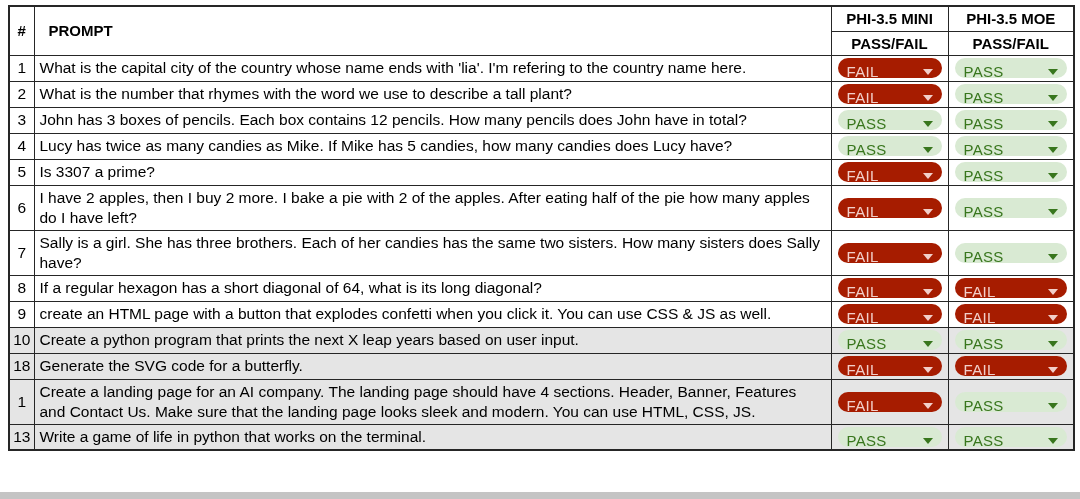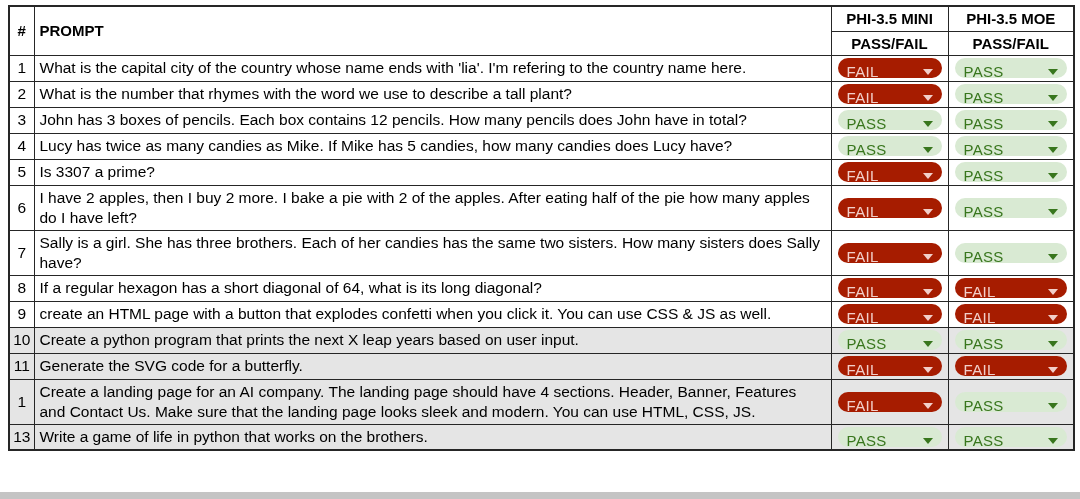--- a/index.html
+++ b/index.html
@@ -27,21 +27,21 @@
   col.c-mini{width:117px;}
   col.c-moe{width:126px;}
   th,td{
     border:1.6px solid var(--grid);
     vertical-align:middle;
     color:#000;
     overflow:hidden;
   }
   th{font-weight:bold;font-size:15px;background:#fff;}
   th.num-h{text-align:center;height:49px;}
-  th.prompt-h{text-align:left;padding-left:5px;}
+  th.prompt-h{text-align:left;padding-left:14px;}
   th.model-h{text-align:center;height:25px;}
   th.sub-h{text-align:center;height:24px;}
   td{font-size:15.5px;height:26px;}
   td.num{text-align:center;padding:0 1px;}
   td.prompt{
     text-align:left;padding:2px 6px 2px 5px;line-height:20px;
     word-wrap:break-word;
   }
   td.result{padding:0 6px;}
   tr.shaded td{background:var(--shaded-row-bg);}
@@ -245,21 +245,21 @@
             </div>
           </td>
           <td class="result">
             <div class="pill pass">
               <span class="pill-label">PASS</span>
               <span class="pill-arrow"></span>
             </div>
           </td>
         </tr>
         <tr class="shaded">
-          <td class="num">11</td>
+          <td class="num">18</td>
           <td class="prompt">Generate the SVG code for a butterfly.</td>
           <td class="result">
             <div class="pill fail">
               <span class="pill-label">FAIL</span>
               <span class="pill-arrow"></span>
             </div>
           </td>
           <td class="result">
             <div class="pill fail">
               <span class="pill-label">FAIL</span>
@@ -278,21 +278,21 @@
           </td>
           <td class="result">
             <div class="pill pass">
               <span class="pill-label">PASS</span>
               <span class="pill-arrow"></span>
             </div>
           </td>
         </tr>
         <tr class="shaded">
           <td class="num">13</td>
-          <td class="prompt">Write a game of life in python that works on the brothers.</td>
+          <td class="prompt">Write a game of life in python that works on the terminal.</td>
           <td class="result">
             <div class="pill pass">
               <span class="pill-label">PASS</span>
               <span class="pill-arrow"></span>
             </div>
           </td>
           <td class="result">
             <div class="pill pass">
               <span class="pill-label">PASS</span>
               <span class="pill-arrow"></span>

